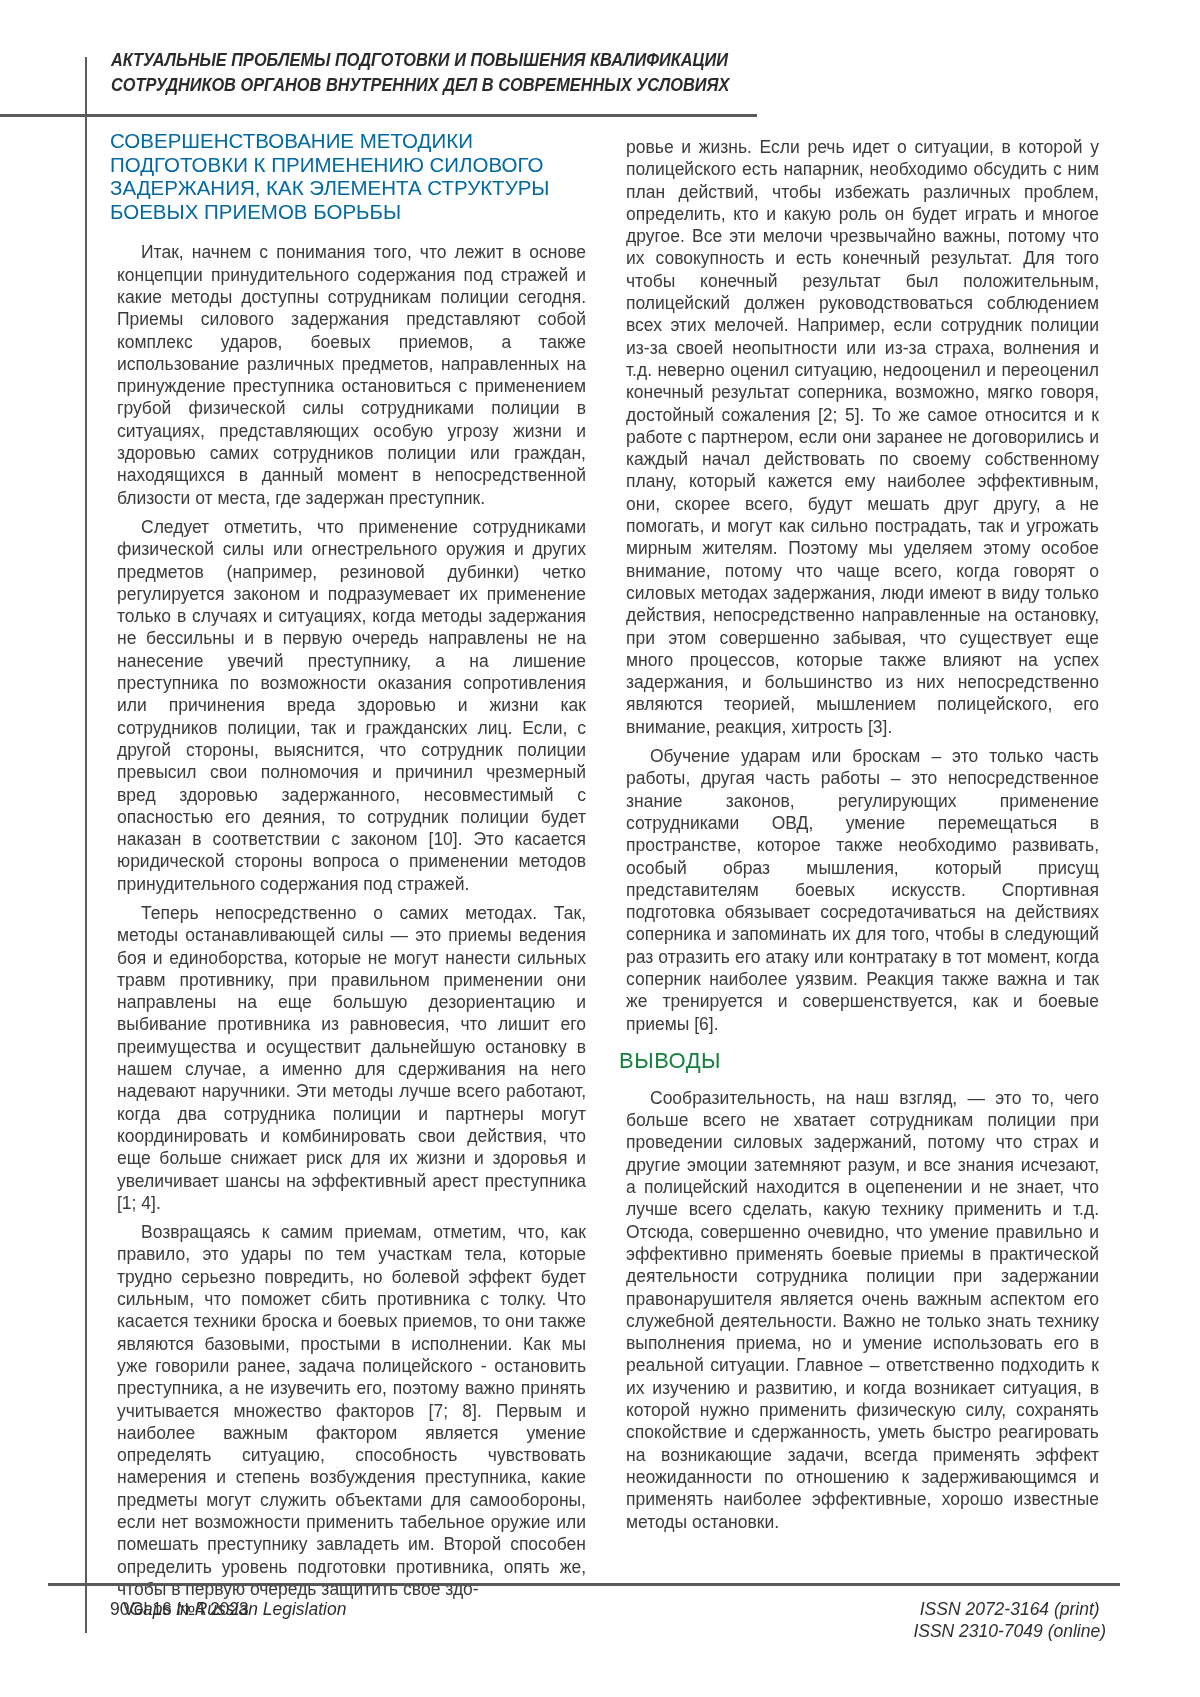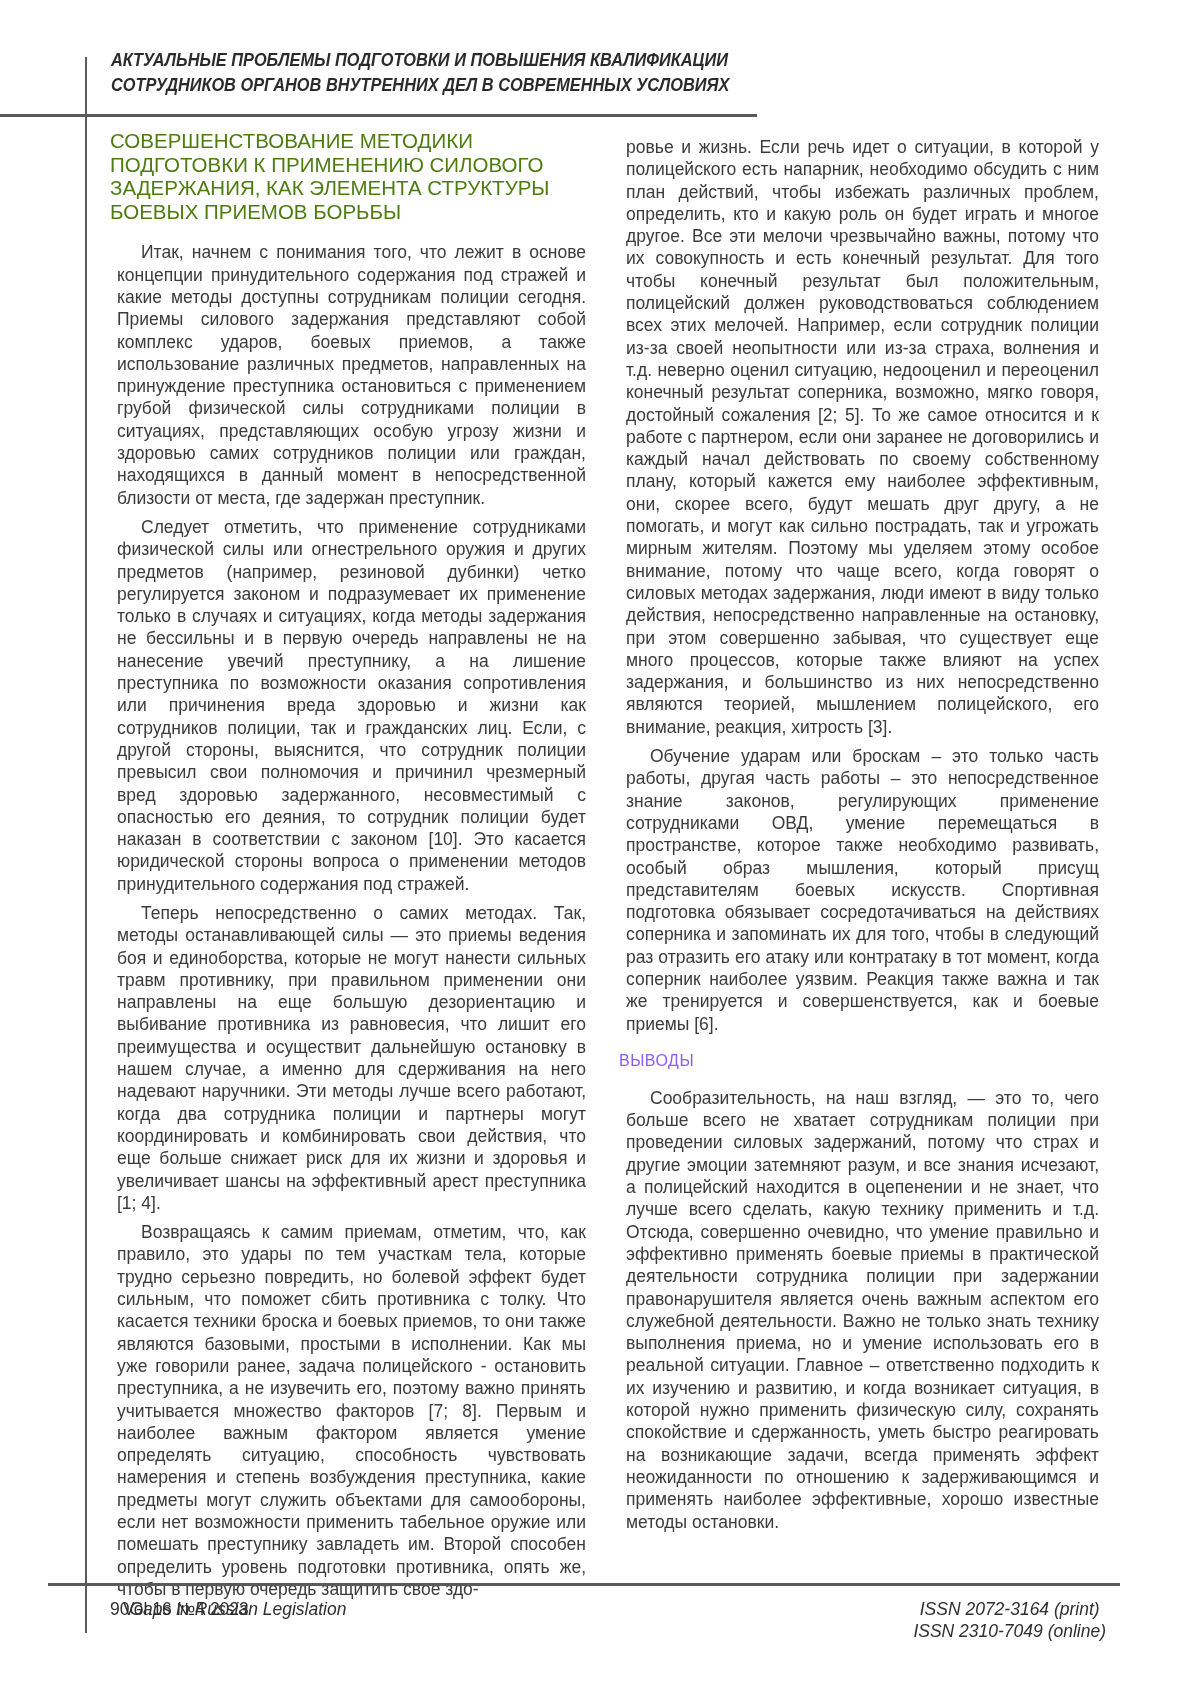--- a/index.html
+++ b/index.html
@@ -44,32 +44,32 @@
     text-align: justify;
   }
   .col-left  { left: 110px; width: 483px; }
   .col-right { left: 619px; width: 487px; }
   .article-title {
     font-size: 20.5px;
     line-height: 23.6px;
     font-weight: normal;
     margin: 0 0 18px 0;
     text-align: left;
-    color: #4d7c0f;
+    color: #0369a1;
   }
   .col p { margin: 7px; text-indent: 24px; }
   .col p.cont { text-indent: 0; }
   .conclusions-heading {
-    font-size: 16px;
+    font-size: 22px;
     line-height: 26px;
     font-weight: normal;
     letter-spacing: 0.5px;
     margin: 13px 0 13px 0;
     text-align: left;
-    color: #8b5cf6;
+    color: #15803d;
   }
   .footer-rule {
     position: absolute;
     left: 48px; top: 1583px;
     width: 1072px; height: 3px;
     background: #595a5c;
   }
   .footer {
     position: absolute;
     left: 110px; top: 1598px;

